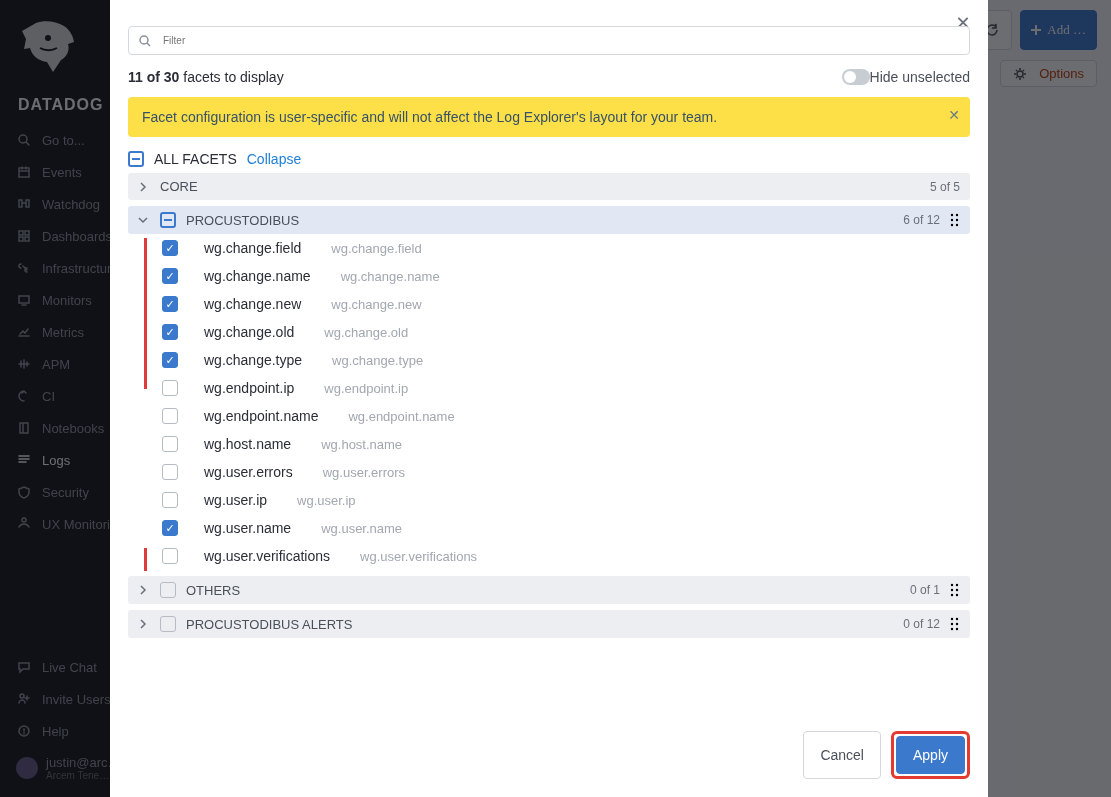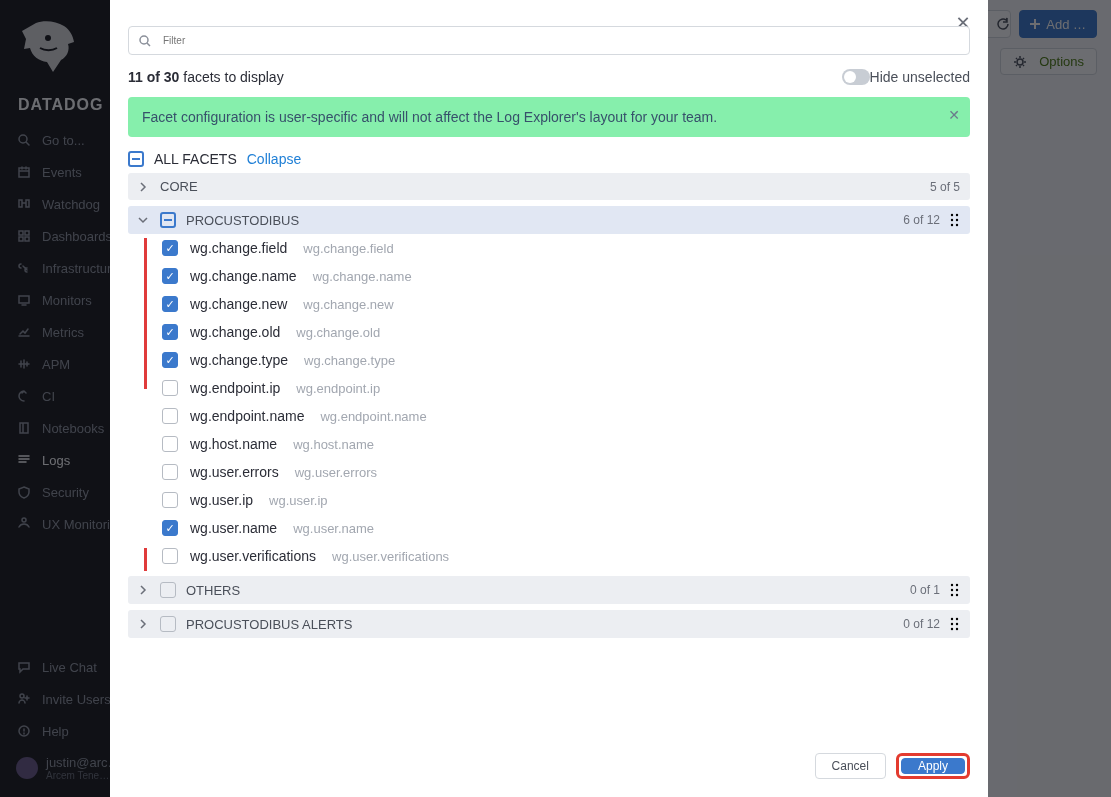--- a/index.html
+++ b/index.html
@@ -15,71 +15,71 @@
 .nav-item .ic { width: 16px; height: 16px; display:inline-flex; align-items:center; justify-content:center; }
 .nav-item .lbl { font-size: 13px; }
 .nav-bottom { position: absolute; bottom: 8px; left:0; right:0; }
 .nav-user { display:flex; align-items:center; gap:8px; padding: 8px 16px; color:#9297a1; }
 .nav-user .av { width:22px;height:22px;border-radius:50%;background:#6b5b8a;}
 .nav-user .u small{display:block;font-size:10px;color:#6b6f79}
 
 
 .main { position:absolute; left:165px; top:0; right:0; bottom:0; background:#f7f8f9; }
 .toolbar-top { display:flex; justify-content:flex-end; gap:8px; padding: 10px 14px; }
-.tbtn { border:1px solid #d5d9de; background:#fff; border-radius:4px; height:28px; min-width:28px; display:inline-flex;align-items:center;justify-content:flex-end; color:#4a4f59; cursor:pointer;}
+.tbtn { border:1px solid #d5d9de; background:#fff; border-radius:4px; height:40px; min-width:28px; display:inline-flex;align-items:center;justify-content:space-between; color:#4a4f59; cursor:pointer;font-family:Liberation Serif, serif;}
 .addbtn { background:#3b79cc; border-color:#3b79cc; color:#fff; padding:0 10px; gap:6px;}
 .options-row { display:flex; justify-content:space-between; align-items:center; padding: 0 14px; }
 .axis-labels { color:#6b6f79; font-size:11px; display:flex; gap:30px; padding-left:40px;}
-.opt-btn { border:1px solid #d5d9de; background:#fff; border-radius:4px; padding:5px 12px; display:flex; gap:12px; align-items:center; color:#4d7c0f; cursor:pointer;}
+.opt-btn { border:1px solid #d5d9de; background:#fff; border-radius:4px; padding:5px 12px; display:flex; gap:12px; align-items:center; color:#c2410c; cursor:pointer;}
 .loglines { padding: 20px 14px 14px; font-family: "SFMono-Regular", Consolas, monospace; font-size:12px; color:#3b3f47; }
 .loglines .ln { white-space:nowrap; overflow:hidden; text-overflow:clip; padding:3px 0; }
 .loglines .kw{color:#1f7fd6}
 .proc-chip { display:inline-flex; align-items:center; gap:6px; border:1px solid #d5d9de; border-radius:4px; padding:3px 10px; margin:10px 0 0 14px; color:#6b6f79; font-size:12px;}
 
 
 .backdrop { position:absolute; inset:0; background:rgba(10,12,18,0.6); }
 
 
 .modal { position:absolute; left:110px; top:0; width:878px; height:797px; background:#fff; display:flex; flex-direction:column; padding: 12px 18px 18px; }
 .modal h1 { font-size:20px; font-weight:500; color:#2b2d37; }
 .modal .close-x { position:absolute; top:12px; right:14px; width:22px;height:22px; display:flex;align-items:center;justify-content:center; color:#6b6f79; cursor:pointer; font-size:18px;}
 .filter-wrap { margin-top:14px; position:relative; }
 .filter-wrap input { width:100%; border:1px solid #d5d9de; border-radius:4px; padding:8px 10px 8px 34px; font-size:10px; color:#2b2d37; }
 .filter-wrap .search-ic { position:absolute; left:10px; top:50%; transform:translateY(-50%); color:#8b909a; }
 .row-count { display:flex; justify-content:space-between; align-items:center; margin-top:14px; font-size:14px;}
 .row-count b{font-weight:600}
 .toggle { display:flex;align-items:center;gap:0; color:#4a4f59; }
 .switch { width:28px;height:16px;background:#c8cdd4;border-radius:10px;position:relative;cursor:pointer;}
 .switch::after{content:"";position:absolute;left:2px;top:2px;width:12px;height:12px;background:#fff;border-radius:50%;}
-.info-banner { margin-top:12px; background:#86efac; border-radius:4px; padding:12px 36px 12px 14px; color:#37516b; position:relative; font-size:14px;}
+.info-banner { margin-top:12px; background:#fde047; border-radius:4px; padding:12px 36px 12px 14px; color:#37516b; position:relative; font-size:14px;}
 .info-banner .dismiss { position:absolute; right:10px; top:10px; color:#6b7b8c; cursor:pointer;}
 .allfacets { display:flex; align-items:center; gap:10px; margin-top:14px; font-size:14px;}
 .indet { width:16px;height:16px;border:2px solid #3b79cc; border-radius:3px; display:inline-flex;align-items:center;justify-content:center;}
 .indet::after{content:"";width:8px;height:2px;background:#3b79cc;}
 .collapse-link { color:#1f7fd6; cursor:pointer; }
 
 .group-hdr { display:flex; align-items:center; gap:10px; background:#eceef2; border-radius:3px; padding:6px 10px; margin-top:6px; font-size:13px; color:#4a4f59; cursor:pointer;}
 .group-hdr.expanded { background:#e1e7f3; }
 .group-hdr .chev { width:12px; color:#6b6f79;}
 .group-hdr .gname { font-weight:400; }
 .group-hdr .spacer{flex:1}
 .group-hdr .count { color:#6b6f79; font-size:12px;}
 .group-hdr .drag { color:#a8adb6; cursor:grab;}
 
 .facet-list { }
-.facet-row { display:flex; align-items:center; gap:12px; padding:6px 0 6px 34px; font-size:14px; position:relative;}
+.facet-row { display:flex; align-items:center; gap:26px; padding:6px 0 6px 34px; font-size:14px; position:relative;}
 .facet-row .cb { width:16px;height:16px;border:1px solid #b6bbc3; border-radius:3px; display:inline-flex;align-items:center;justify-content:center; cursor:pointer; flex-shrink:0;}
 .facet-row .cb.checked { background:#3b79cc; border-color:#3b79cc; }
 .facet-row .cb.checked::after{content:"✓"; color:#fff; font-size:11px; line-height:1;}
 .facet-row .fname { color:#2b2d37; }
 .facet-row .fpath { color:#a2a7b0; font-size:13px; margin-left:4px;}
 .selection-bar { position:absolute; left:-18px; width:3px; background:#e03b3b; }
 
 .modal-footer { margin-top:auto; display:flex; justify-content:flex-end; gap:10px; padding-top:14px;}
-.btn { border:1px solid #d5d9de; background:#fff; border-radius:4px; padding:0 16px; font-size:12px; cursor:pointer; color:#4a4f59;}
+.btn { border:1px solid #d5d9de; background:#fff; border-radius:4px; padding:10px 16px; font-size:14px; cursor:pointer; color:#4a4f59;}
 .btn.primary { background:#3b79cc; border-color:#3b79cc; color:#fff; }
 .apply-highlight { border:3px solid #e33b2f; border-radius:6px; padding:2px;}
 
 .ic svg, svg { display:block; }
 </style>
 </head>
 <body>
 
 <div class="sidebar">
   <div class="logo">

